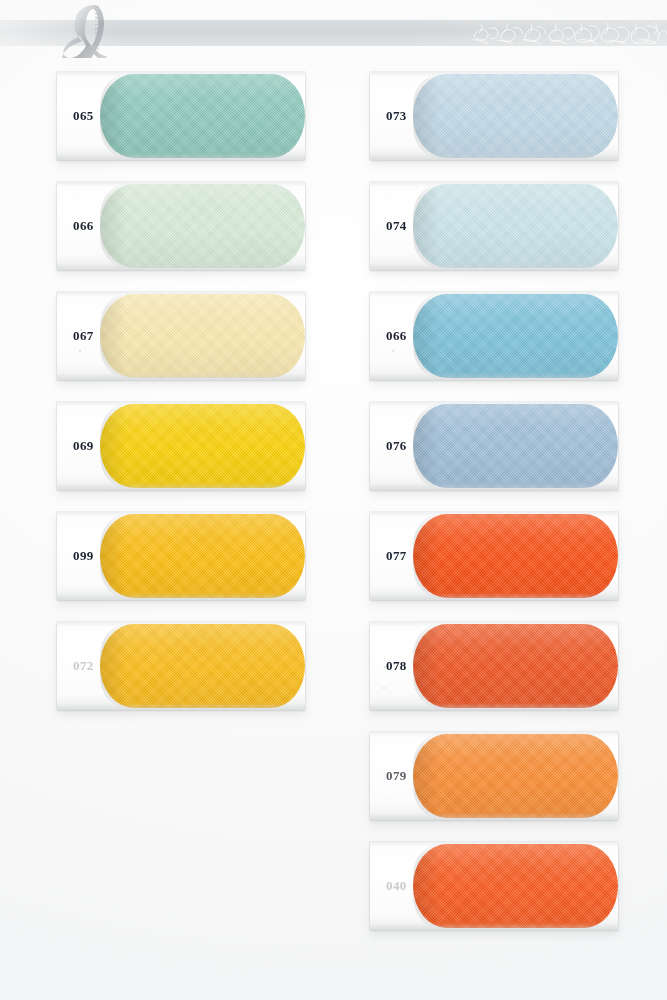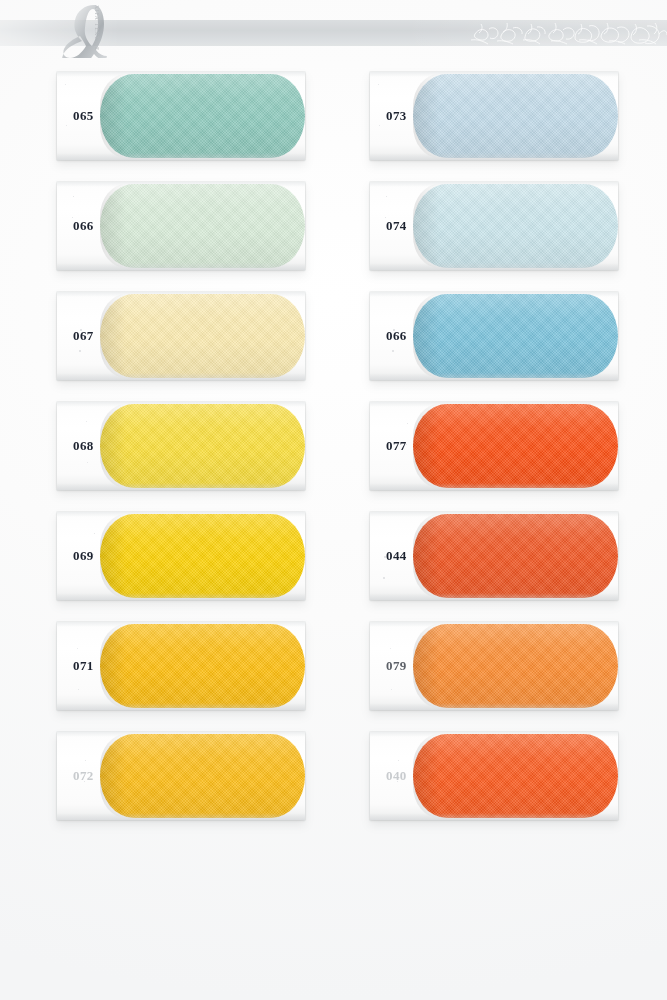--- a/index.html
+++ b/index.html
@@ -234,43 +234,34 @@
       <div class="card">
         <div class="swatch" style="background-color: rgb(251, 234, 176);">
           <div class="swatch-sheen"></div>
           <div class="swatch-edge"></div>
         </div>
         <div class="code">067</div>
         <span class="speck" style="width: 1.6px; height: 1.6px; left: 22px; top: 58px;"></span>
         <span class="speck" style="width: 1.6px; height: 1.6px; left: 23px; top: 37px;"></span>
       </div>
       <div class="card">
-        <div class="swatch" style="background-color: rgb(250, 223, 61);">
-          <div class="swatch-sheen"></div>
-          <div class="swatch-edge"></div>
-        </div>
-        <div class="code">068</div>
-        <span class="speck" style="width: 0.8px; height: 0.8px; left: 29px; top: 19px;"></span>
-        <span class="speck" style="width: 0.8px; height: 0.8px; left: 30px; top: 60px;"></span>
-      </div>
-      <div class="card">
         <div class="swatch" style="background-color: rgb(252, 210, 7);">
           <div class="swatch-sheen"></div>
           <div class="swatch-edge"></div>
         </div>
         <div class="code">069</div>
         <span class="speck" style="width: 1.2px; height: 1.2px; left: 36px; top: 42px;"></span>
         <span class="speck" style="width: 1.2px; height: 1.2px; left: 37px; top: 21px;"></span>
       </div>
       <div class="card">
         <div class="swatch" style="background-color: rgb(253, 190, 16);">
           <div class="swatch-sheen"></div>
           <div class="swatch-edge"></div>
         </div>
-        <div class="code">071</div>
+        <div class="code">099</div>
         <span class="speck" style="width: 0.8px; height: 0.8px; left: 20px; top: 26px;"></span>
         <span class="speck" style="width: 0.8px; height: 0.8px; left: 21px; top: 67px;"></span>
       </div>
       <div class="card">
         <div class="swatch" style="background-color: rgb(252, 189, 24);">
           <div class="swatch-sheen"></div>
           <div class="swatch-edge"></div>
         </div>
         <div class="code faded">072</div>
         <span class="speck" style="width: 1.2px; height: 1.2px; left: 27px; top: 49px;"></span>
@@ -300,34 +291,43 @@
       <div class="card">
         <div class="swatch" style="background-color: rgb(124, 195, 220);">
           <div class="swatch-sheen"></div>
           <div class="swatch-edge"></div>
         </div>
         <div class="code">066</div>
         <span class="speck" style="width: 1.6px; height: 1.6px; left: 22px; top: 58px;"></span>
         <span class="speck" style="width: 1.6px; height: 1.6px; left: 23px; top: 37px;"></span>
       </div>
       <div class="card">
+        <div class="swatch" style="background-color: rgb(159, 191, 217);">
+          <div class="swatch-sheen"></div>
+          <div class="swatch-edge"></div>
+        </div>
+        <div class="code">076</div>
+        <span class="speck" style="width: 0.8px; height: 0.8px; left: 29px; top: 19px;"></span>
+        <span class="speck" style="width: 0.8px; height: 0.8px; left: 30px; top: 60px;"></span>
+      </div>
+      <div class="card">
         <div class="swatch" style="background-color: rgb(251, 79, 20);">
           <div class="swatch-sheen"></div>
           <div class="swatch-edge"></div>
         </div>
         <div class="code">077</div>
         <span class="speck" style="width: 1.2px; height: 1.2px; left: 36px; top: 42px;"></span>
         <span class="speck" style="width: 1.2px; height: 1.2px; left: 37px; top: 21px;"></span>
       </div>
       <div class="card">
         <div class="swatch" style="background-color: rgb(239, 85, 34);">
           <div class="swatch-sheen"></div>
           <div class="swatch-edge"></div>
         </div>
-        <div class="code">044</div>
+        <div class="code">078</div>
         <span class="speck" style="width: 1.6px; height: 1.6px; left: 13px; top: 65px;"></span>
         <span class="speck" style="width: 1.6px; height: 1.6px; left: 14px; top: 44px;"></span>
       </div>
       <div class="card">
         <div class="swatch" style="background-color: rgb(251, 140, 50);">
           <div class="swatch-sheen"></div>
           <div class="swatch-edge"></div>
         </div>
         <div class="code dim">079</div>
         <span class="speck" style="width: 0.8px; height: 0.8px; left: 20px; top: 26px;"></span>

